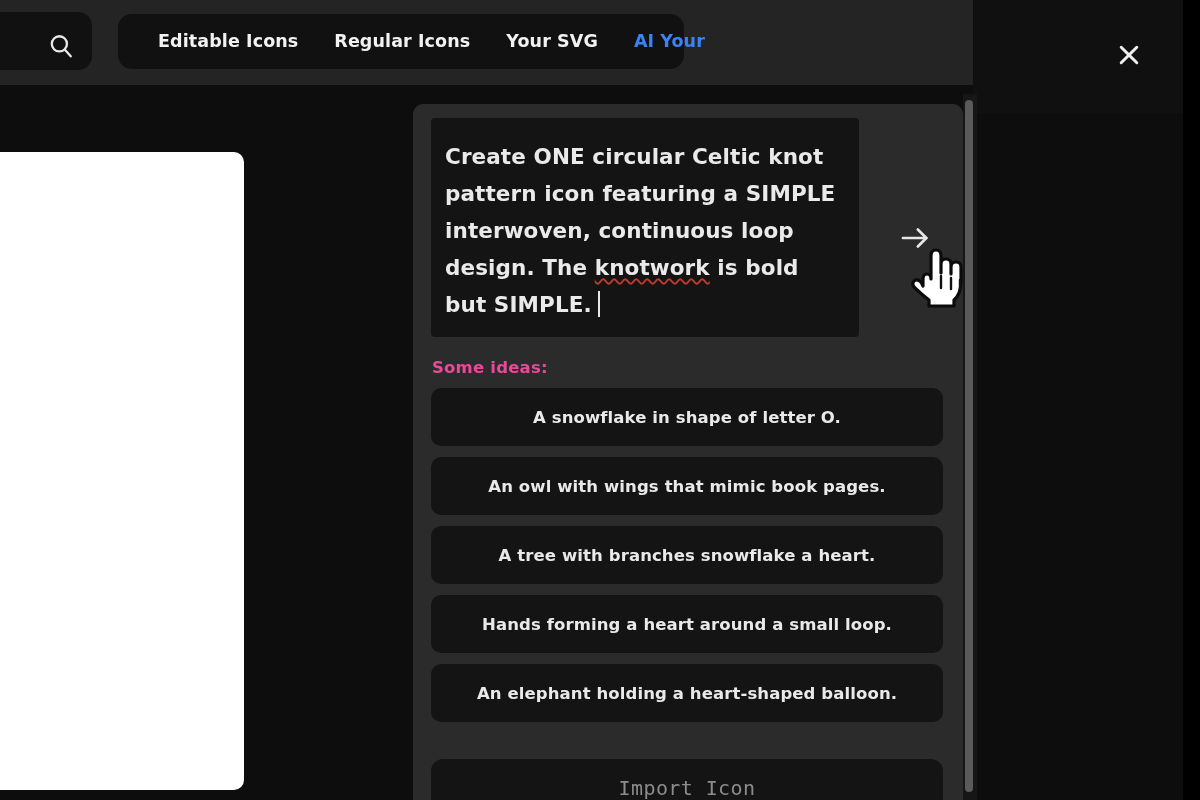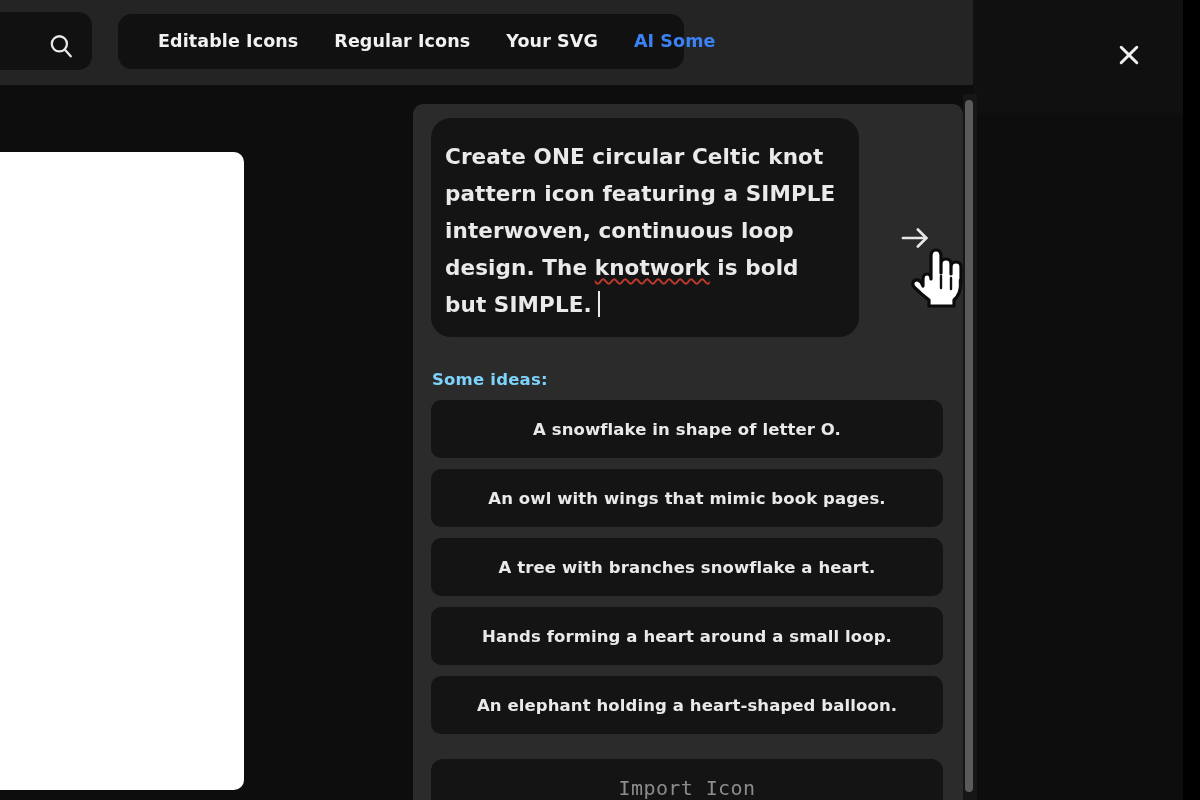--- a/index.html
+++ b/index.html
@@ -138,21 +138,21 @@
     top: 14px;
     width: 512px;
   }
 
   
   .prompt-box {
     position: relative;
     width: 428px;
     height: 219px;
     background: #141414;
-    border-radius: 20px;
+    border-radius: 4px;
     box-sizing: border-box;
     padding: 20px 22px 8px 14px;
     cursor: text;
   }
   .prompt-text {
     font-size: 21.5px;
     font-weight: 700;
     line-height: 37px;
     color: #eaeaea;
     letter-spacing: .1px;
@@ -180,24 +180,24 @@
     top: 103px;
     width: 34px;
     height: 34px;
     color: #e6e6e6;
     cursor: pointer;
   }
   .submit-arrow svg { display: block; }
 
   
   .ideas-label {
-    margin: 33px 0 0 1px;
+    margin: 21px 0 0 1px;
     font-size: 16.5px;
     font-weight: 700;
-    color: #7dd3fc;
+    color: #ec4899;
     letter-spacing: .2px;
   }
 
   .idea-list {
     margin-top: 11px;
     display: flex;
     flex-direction: column;
     gap: 11px;
     justify-content: center;
   }
@@ -296,21 +296,21 @@
         <circle cx="10.5" cy="10" r="7"></circle>
         <line x1="15.6" y1="15.4" x2="21" y2="21.5"></line>
       </svg>
     </span>
   </div>
 
   <div class="tabbar">
     <div class="tab">Editable Icons</div>
     <div class="tab">Regular Icons</div>
     <div class="tab">Your SVG</div>
-    <div class="tab active">AI Some</div>
+    <div class="tab active">AI Your</div>
   </div>
 
   <div class="close-button">
     <span>
       <svg viewBox="0 0 24 24" width="34" height="34" fill="none" stroke="currentColor" stroke-width="2.1" stroke-linecap="round">
         <line x1="6.5" y1="6.5" x2="17.5" y2="17.5"></line>
         <line x1="17.5" y1="6.5" x2="6.5" y2="17.5"></line>
       </svg>
     </span>
   </div>

